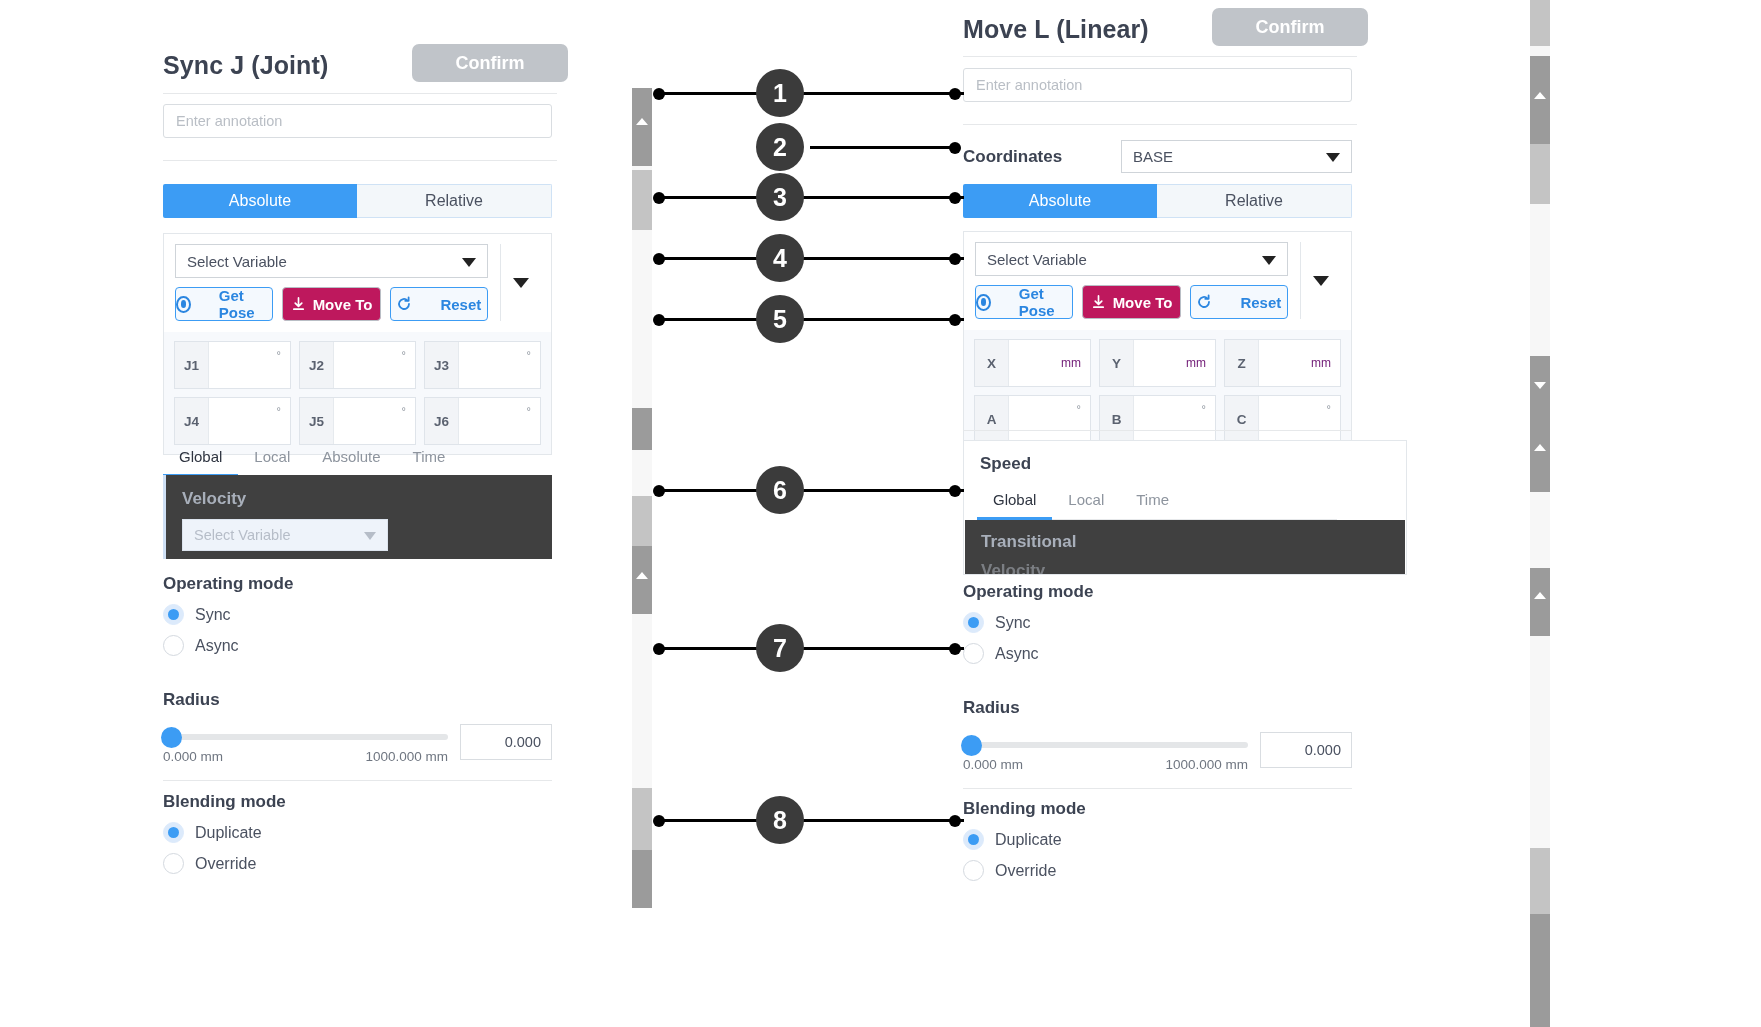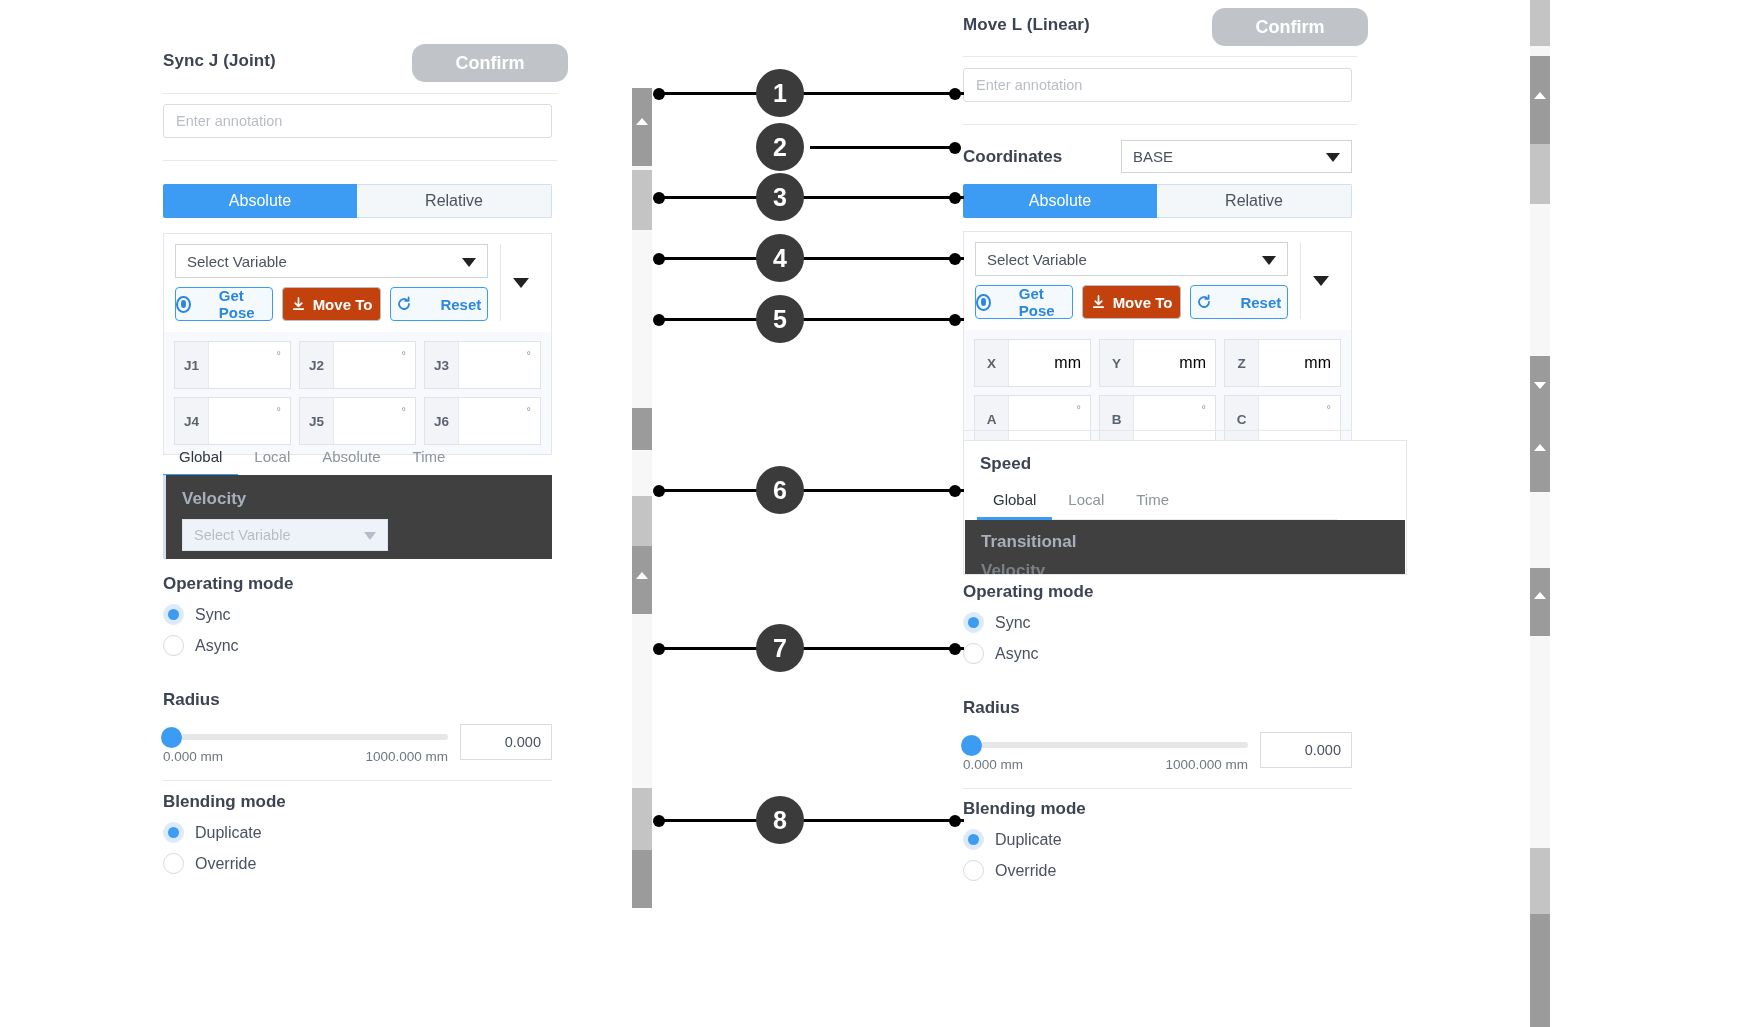--- a/index.html
+++ b/index.html
@@ -9,24 +9,24 @@
     background: #ffffff;
     font-family: "Liberation Sans", sans-serif;
     overflow: hidden;
   }
   #root { position: relative; width: 1761px; height: 1027px; background:#fff; }
 
   
   .panel { position: absolute; background: #ffffff; }
 
   .panel-title {
-    font-size: 17px; font-weight: bold; color: #3c4352; letter-spacing: .1px;
+    font-size: 25px; font-weight: bold; color: #3c4352; letter-spacing: .1px;
   }
   .confirm-btn {
-    background: #c0c4c9; color: #ffffff; border: none; border-radius: 13px;
+    background: #c0c4c9; color: #ffffff; border: none; border-radius: 7px;
     font-size: 18px; font-weight: bold; font-family: "Liberation Sans", sans-serif;
     height: 38px; width: 156px; cursor: pointer;
   }
   .hr { border: none; border-top: 1px solid #e6e8ea; margin: 0; height: 1px; background: #e6e8ea;}
   .annot-input {
     width: 100%; height: 34px; border: 1px solid #d9dde1; border-radius: 3px;
     font-size: 14.5px; color: #3c4352; padding: 0 12px; background:#fff;
     font-family: "Liberation Sans", sans-serif;
   }
   .annot-input::placeholder { color: #b9bec5; }
@@ -50,34 +50,34 @@
   .caret {
     width: 0; height: 0; border-left: 7px solid transparent; border-right: 7px solid transparent;
     border-top: 9px solid #222; position: absolute; right: 11px; top: 13px;
   }
   .btnrow { display: flex; gap: 9px; margin-top: 9px; }
   .pbtn {
     height: 34px; display: flex; align-items: center; justify-content: center; gap: 7px;
     border-radius: 4px; font-size: 15px; font-weight: bold; cursor: pointer; flex:1;
   }
   .pbtn.blue { border: 1px solid #3c9cf4; background: #f4f9fe; color: #2b86e0; gap: 28px; }
-  .pbtn.grey { border: 1px solid #b9bec5; background: #c2410c; color: #ffffff; }
+  .pbtn.grey { border: 1px solid #b9bec5; background: #be185d; color: #ffffff; }
 
   .circ-ico { width:17px; height:17px; border-radius:50%; border:2.3px solid #2b86e0; position:relative;}
   .circ-ico::after{content:"";position:absolute;inset:2.5px;border-radius:50%;background:#2b86e0;}
 
   
   .fieldgrid { background: #f7f9fc; border:1px solid #e3e7eb; border-top:none; padding: 9px 10px; display:grid; gap:8px; }
   .fcell { display:flex; height: 48px; border:1px solid #dfe4ea; background:#fff; }
   .fcell .lab {
     width: 34px; background: #f2f4f7; display:flex; align-items:center; justify-content:center;
     font-size:13.5px; font-weight:bold; color:#5b6270; border-right:1px solid #e6eaee;
   }
   .fcell .val { flex:1; }
-  .fcell .unit { display:flex; align-items:center; padding-right:9px; font-size:16px; color:#000000; }
+  .fcell .unit { display:flex; align-items:center; padding-right:9px; font-size:12px; color:#701a75; }
   .fcell .deg { display:flex; align-items:flex-start; padding:7px 9px 0 0; font-size:11px; color:#8d949e; }
 
   
   .tabs { display:flex; gap: 0; border-bottom: 1px solid #e6e8ea; }
   .tab {
     padding: 8px 16px 9px 16px; font-size: 15px; color: #8d949e; cursor:pointer;
     border-bottom: 3px solid transparent; margin-bottom:-1px;
   }
   .tab.active { color: #2b3murl; color:#2e3440; font-weight:normal; border-bottom-color:#3c9cf4; }
 

